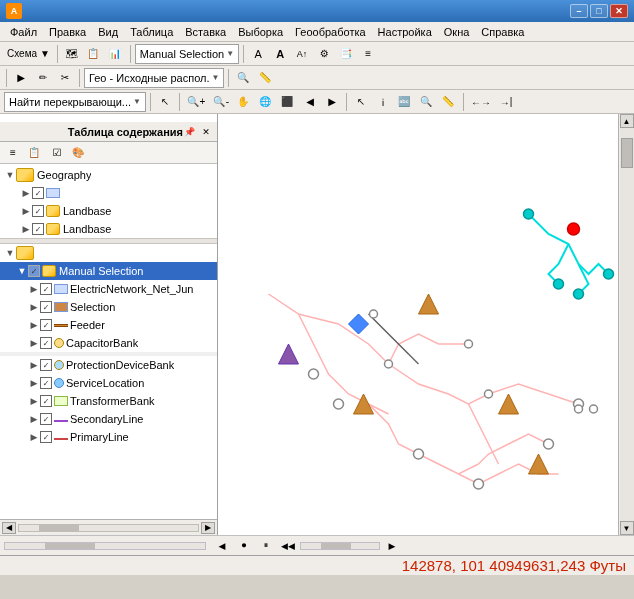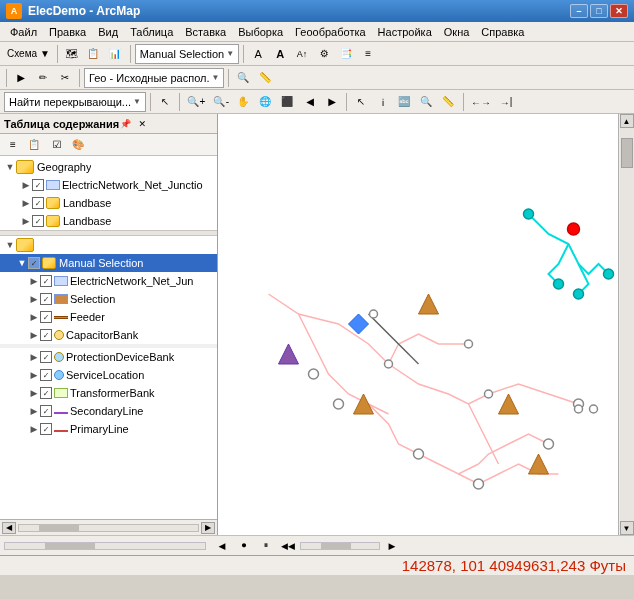--- a/index.html
+++ b/index.html
@@ -85,25 +85,26 @@
       background: white;
       display: flex;
       flex-direction: column;
       flex-shrink: 0;
     }
     .toc-header {
       background: #f0ede8;
       height: 20px;
       display: flex;
       align-items: center;
-      justify-content: flex-start;
+      justify-content: flex-end;
       padding: 0 4px;
       border-bottom: 1px solid #b0b0b0;
       font-size: 11px;
       font-weight: bold;
+      margin-top: 8px;
     }
     .toc-header-btns { display: flex; gap: 2px; }
     .toc-icon-btn { width: 14px; height: 14px; border: none; background: transparent; cursor: pointer; font-size: 9px; display: flex; align-items: center; justify-content: center; }
     .toc-toolbar {
       height: 22px;
       display: flex;
       align-items: center;
       padding: 0 3px;
       gap: 2px;
       border-bottom: 1px solid #c0c0c0;
@@ -197,21 +198,20 @@
     .ico-trans { display:inline-block; width:14px; height:10px; background: #eeffcc; border: 1px solid #88bb44; }
     .ico-sec-line { display:inline-block; width:14px; height:2px; background: #ddaaff; border: 1px solid #9944cc; }
     .ico-prim-line { display:inline-block; width:14px; height:2px; background: #ffaaaa; border: 1px solid #cc4444; }
   </style>
 </head>
 <body>
 
 <div class="title-bar">
   <div class="title-bar-left">
     <div class="title-bar-icon">A</div>
-    <span>ElecDemo - ArcMap</span>
   </div>
   <div class="title-bar-buttons">
     <div class="title-btn">–</div>
     <div class="title-btn">□</div>
     <div class="title-btn close">✕</div>
   </div>
 </div>
 
 <div class="menu-bar">
   <span class="menu-item">Файл</span>
@@ -310,21 +310,20 @@
       <div class="tree-item" style="padding-left:4px;">
         <span class="tree-expand">▼</span>
         <span class="toc-group-icon" style="margin-right:3px;"></span>
         <span class="tree-label">Geography</span>
       </div>
 
       <div class="tree-item" style="padding-left:20px;">
         <span class="tree-expand">▶</span>
         <span class="tree-checkbox checked"></span>
         <span class="ico-feat" style="margin-right:2px;"></span>
-        <span class="tree-label">ElectricNetwork_Net_Junctio</span>
       </div>
 
       <div class="tree-item" style="padding-left:20px;">
         <span class="tree-expand">▶</span>
         <span class="tree-checkbox checked"></span>
         <span class="toc-group-icon" style="margin-right:3px; width:14px; height:12px;"></span>
         <span class="tree-label">Landbase</span>
       </div>
 
       <div class="tree-item" style="padding-left:20px;">

